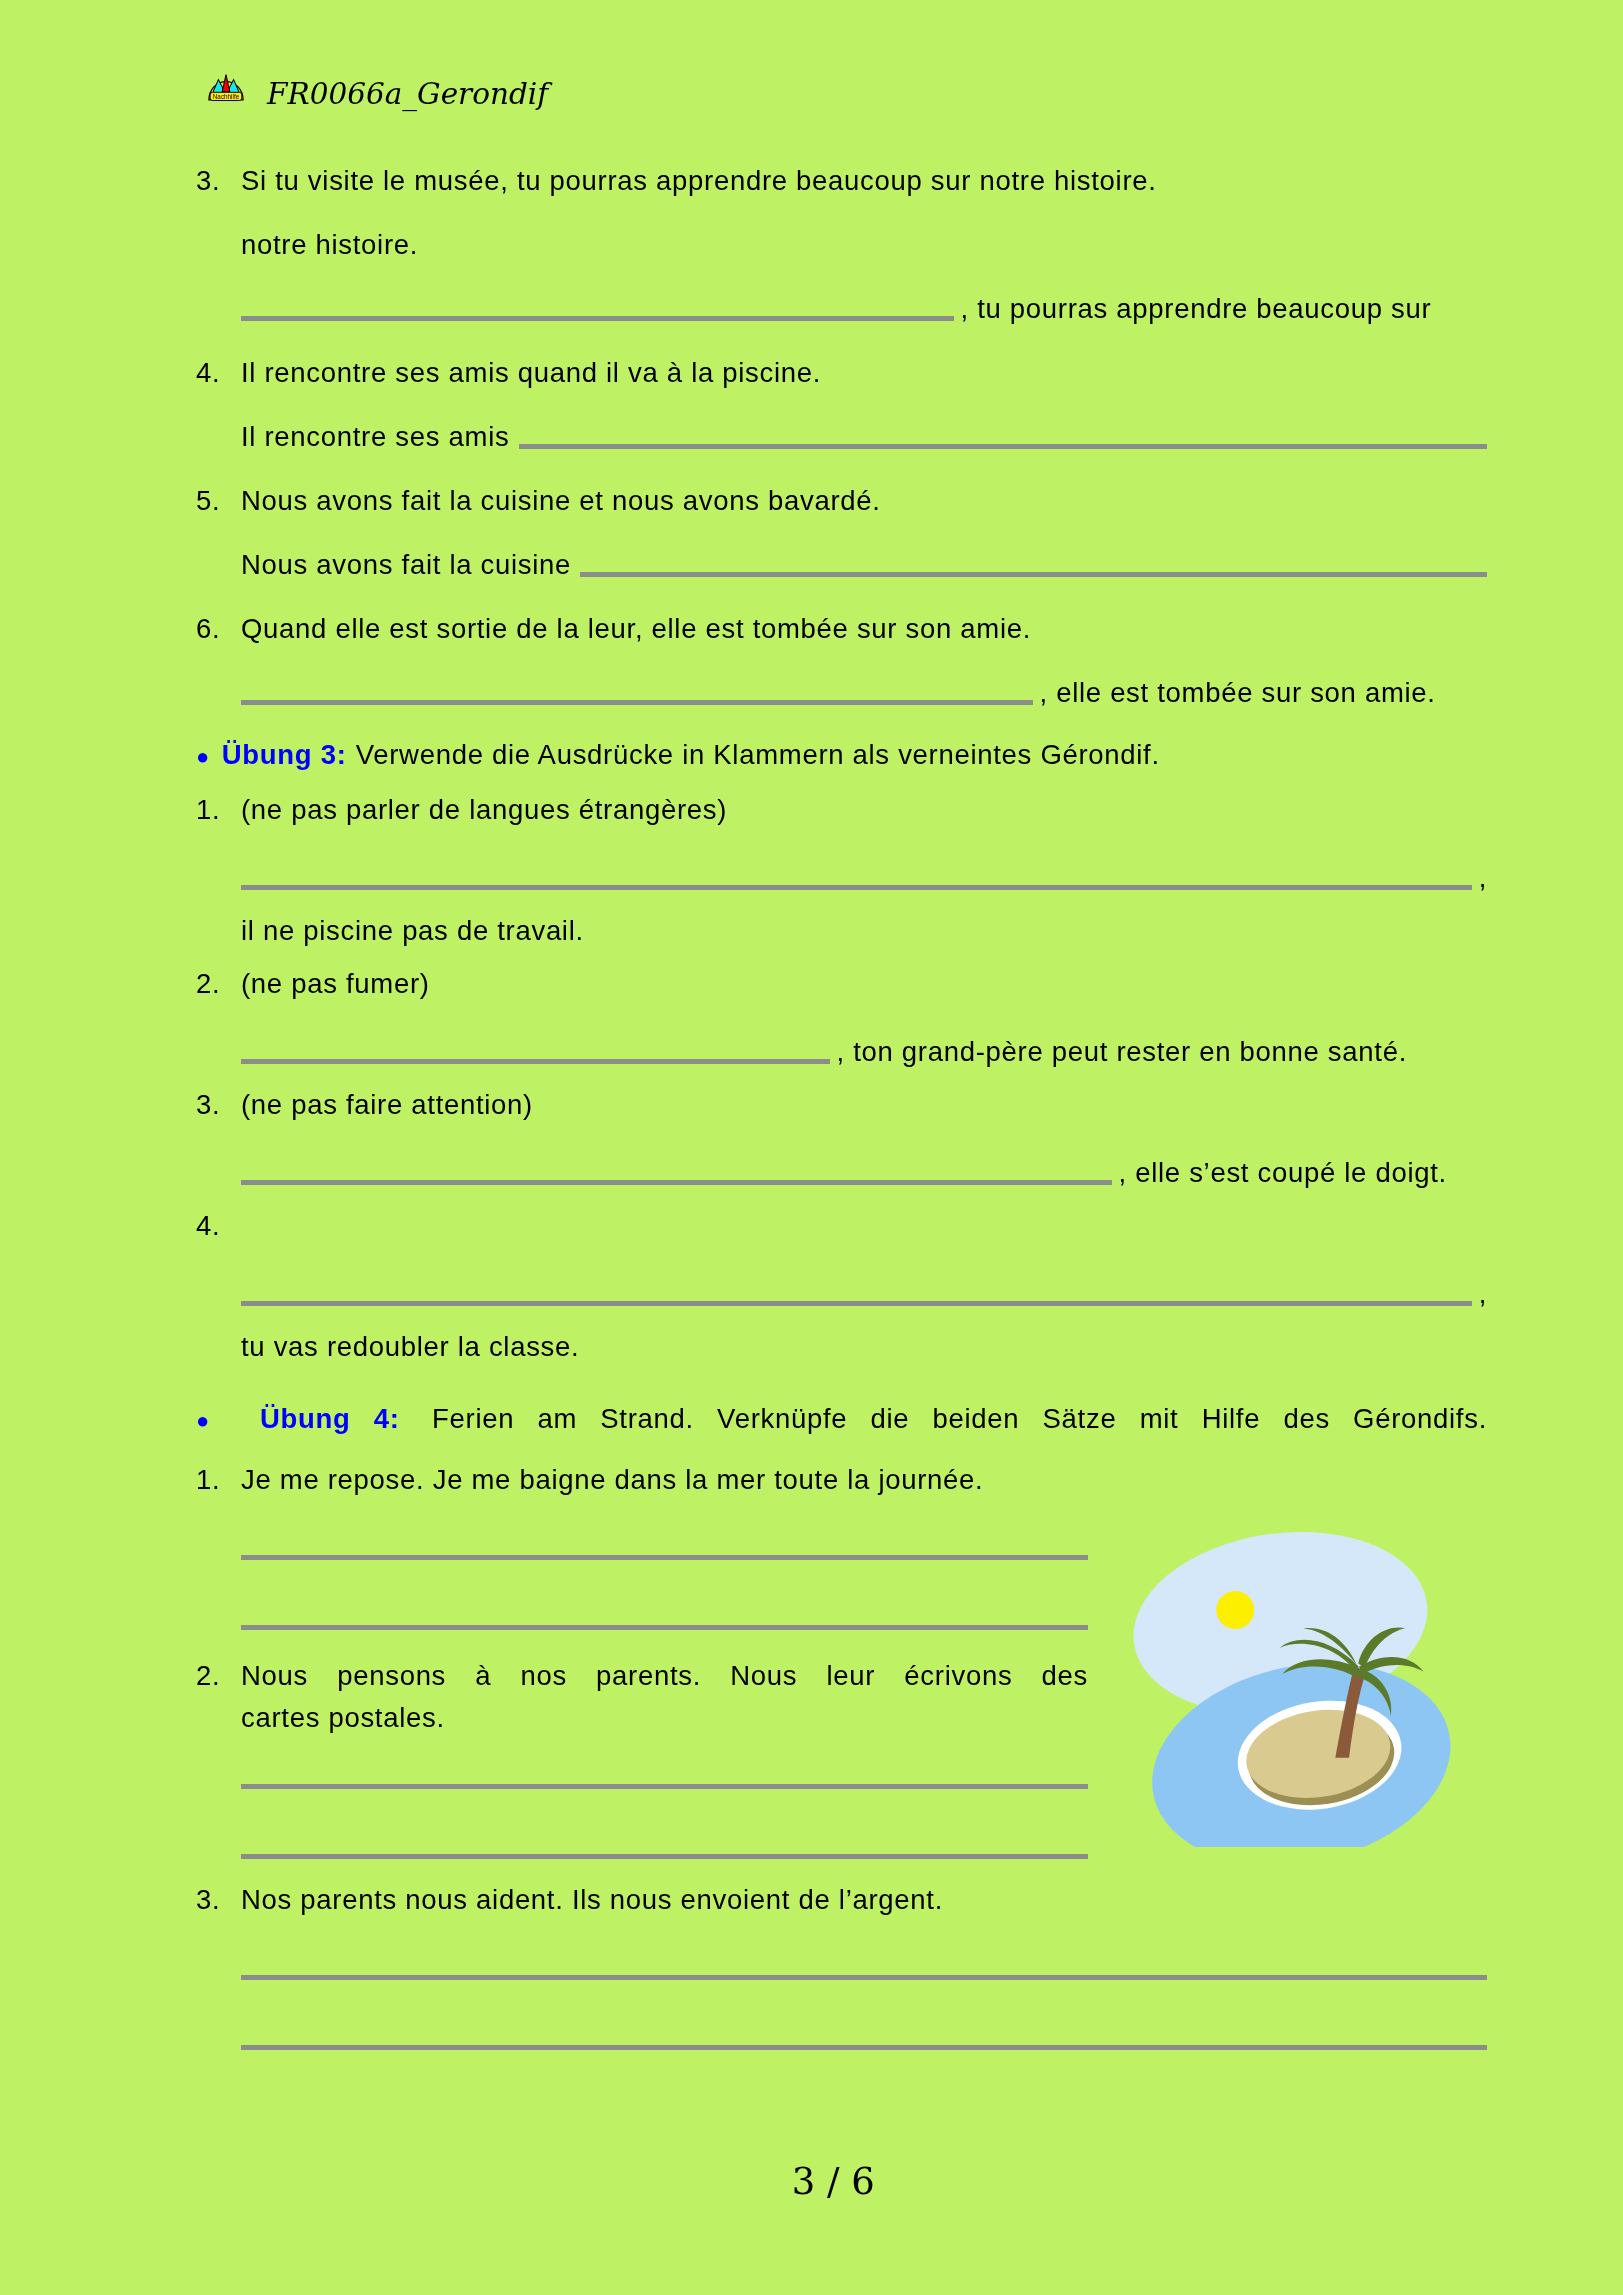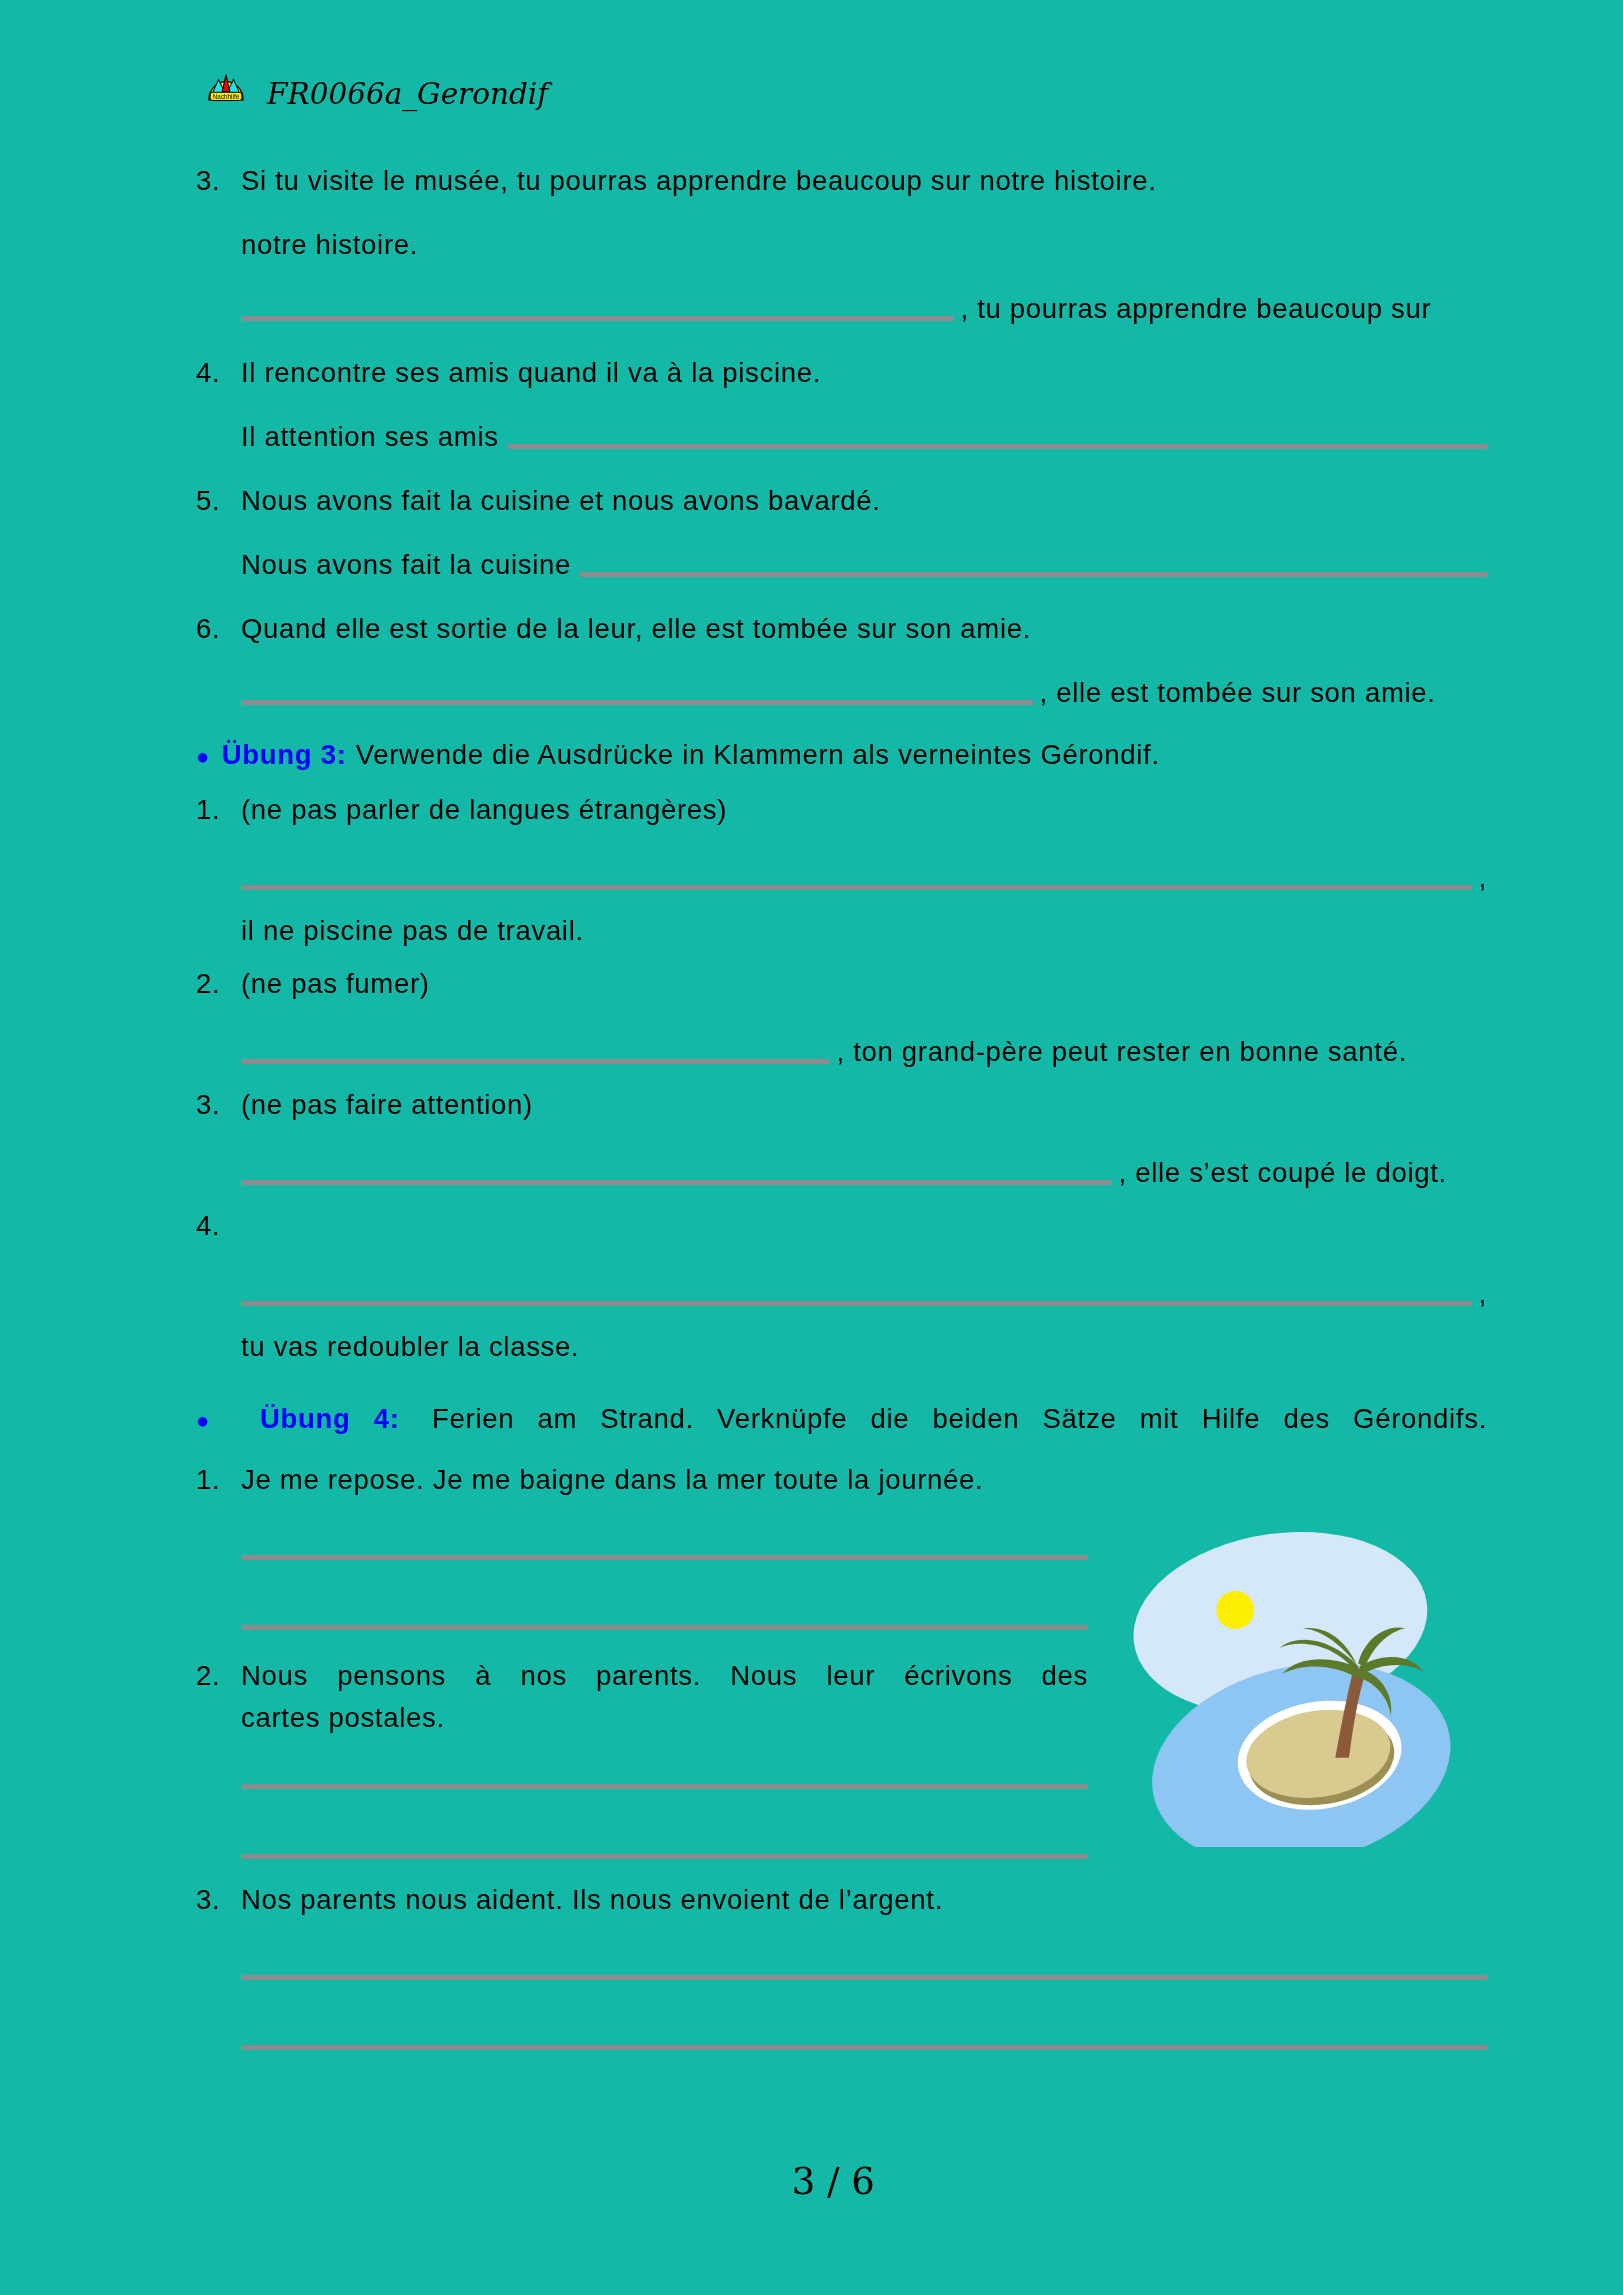--- a/index.html
+++ b/index.html
@@ -1,20 +1,20 @@
 <!DOCTYPE html>
 <html style="font-size:10.5px"><head>
 <meta charset="utf-8">
 <style>
   html, body { margin: 0; padding: 0; background: #e0e0e0; }
   .page {
     position: relative;
     width: 1623px;
     height: 2295px;
-    background: #14b8a6;
+    background: #bef264;
     font-family: "Liberation Sans", sans-serif;
     font-size: 27.5px;
     line-height: 31px;
     color: #000000;
     overflow: hidden;
     margin: 0 auto;
   }
 
   
   .logo {
@@ -139,21 +139,21 @@
     <div class="row indent">
       <div class="uline" style="width:713px"></div>
       <span class="tail">, tu pourras apprendre beaucoup sur</span>
     </div>
 
     <div class="row">
       <span class="num">4.</span>
       <span class="txt">Il rencontre ses amis quand il va à la piscine.</span>
     </div>
     <div class="row indent">
-      <span class="txt">Il attention ses amis</span>
+      <span class="txt">Il rencontre ses amis</span>
       <div class="uline fill gap"></div>
     </div>
 
     <div class="row">
       <span class="num">5.</span>
       <span class="txt">Nous avons fait la cuisine et nous avons bavardé.</span>
     </div>
     <div class="row indent">
       <span class="txt">Nous avons fait la cuisine</span>
       <div class="uline fill gap"></div>

